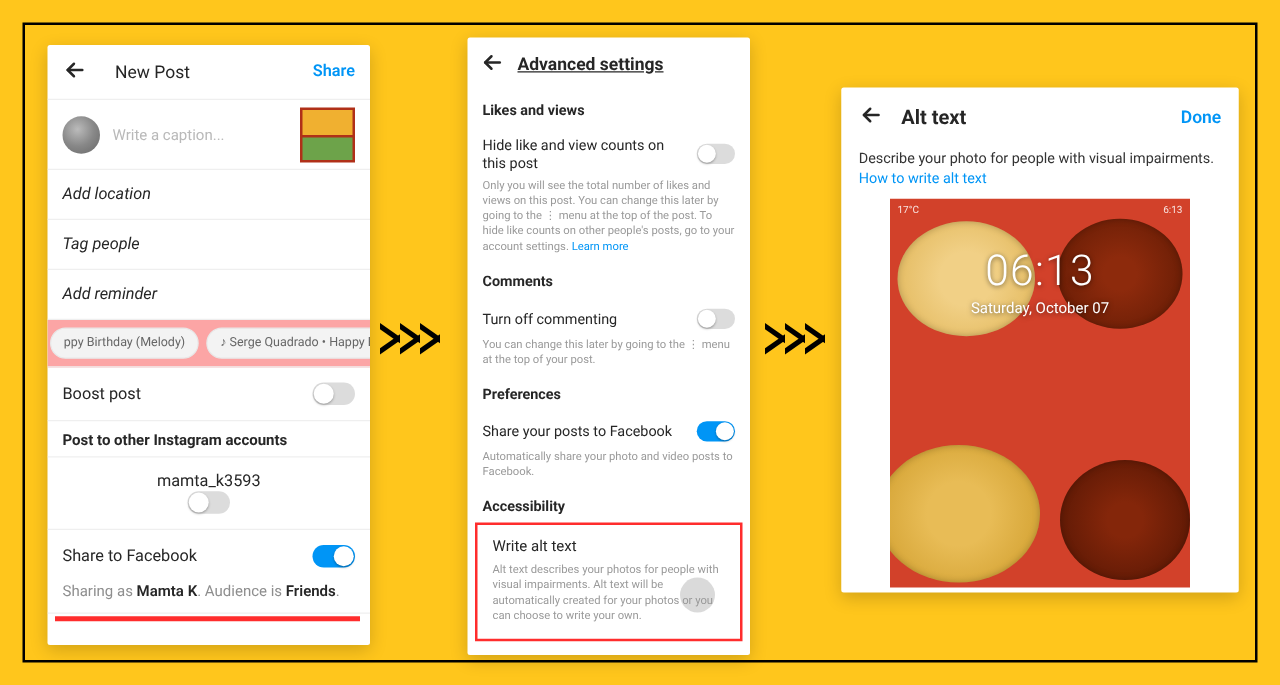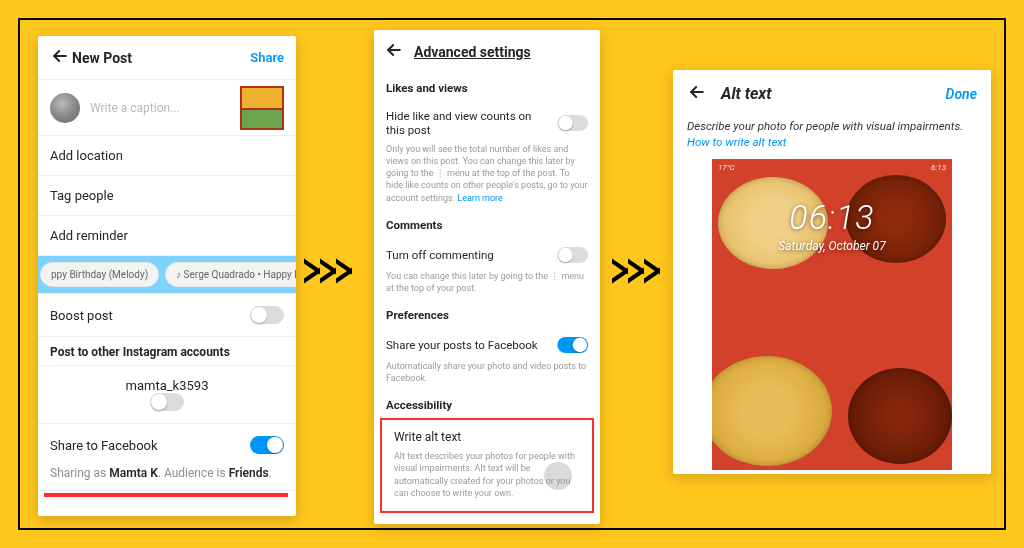--- a/index.html
+++ b/index.html
@@ -22,30 +22,30 @@
     background: #fff;
     box-shadow: 0 4px 14px rgba(0,0,0,0.18);
     border-radius: 2px;
     overflow: hidden;
     font-size: 12px;
     color: #262626;
   }
   
   .p1 { top: 36px; left: 38px; width: 258px; height: 480px; }
   .p1-header { display:flex; align-items:center; padding:10px 12px; border-bottom:1px solid #efefef; }
-  .p1-header .title { font-weight:700; font-size:14px; margin-left:2px; flex:1; }
+  .p1-header .title { font-weight:400; font-size:14px; margin-left:22px; flex:1; }
   .p1-header .share { color:#0095f6; font-weight:600; font-size:13px; }
   .caption-row { display:flex; align-items:center; padding:10px 12px; height:56px; border-bottom:1px solid #efefef;}
   .avatar { width:30px;height:30px;border-radius:50%;background:radial-gradient(circle at 40% 35%, #bbb 0%, #888 50%, #666 100%); }
   .caption-ph { flex:1; margin-left:10px; color:#b9b9b9; font-size:12px;}
   .thumb { width:44px; height:44px; background:#b03018; position:relative; overflow:hidden;}
   .thumb::before{content:"";position:absolute;top:2px;left:2px;right:2px;bottom:22px;background:#f0b030;}
   .thumb::after{content:"";position:absolute;top:24px;left:2px;right:2px;bottom:2px;background:#6da34a;}
-  .row { padding:12px 12px; border-bottom:1px solid #efefef; font-size:13px;}
-  .music-pills { display:flex; gap:6px; padding:6px 0 6px 2px; overflow:hidden; background:#7dd3fc; border-bottom:1px solid #efefef;}
+  .row { padding:12px 12px; border-bottom:1px solid #efefef; font-size:13px;font-style:italic;}
+  .music-pills { display:flex; gap:6px; padding:6px 0 6px 2px; overflow:hidden; background:#fca5a5; border-bottom:1px solid #efefef;}
   .pill { background:#f3f3f3; border-radius:14px; padding:6px 10px; font-size:10px; white-space:nowrap; color:#666; border:1px solid #e8e8e8;}
   .row-flex { display:flex; align-items:center; justify-content:space-between; padding:12px 12px; border-bottom:1px solid #efefef; font-size:13px;}
   .toggle { width:34px;height:18px;border-radius:10px;background:#dcdcdc;position:relative;}
   .toggle .knob{position:absolute;top:1px;left:1px;width:16px;height:16px;border-radius:50%;background:#fff;box-shadow:0 1px 2px rgba(0,0,0,0.3);}
   .toggle.on{background:#0095f6;}
   .toggle.on .knob{left:17px;}
   .sub { padding:0 12px 10px 12px; font-size:12px; color:#8e8e8e; border-bottom:1px solid #efefef;}
   .sub b { color:#262626; font-weight:600;}
   .highlight-red { border:2px solid #ff2d2d; margin:2px 8px 6px 6px;}
   .sect-title{ padding:8px 12px 6px; font-size:12px; font-weight:700;}
@@ -57,21 +57,21 @@
   .p2 .sh { font-weight:700; font-size:11.5px; padding:4px 12px 6px;}
   .p2 .opt { display:flex; align-items:center; justify-content:space-between; padding:8px 12px 4px; font-size:11.5px;}
   .p2 .hint { padding:2px 12px 10px; font-size:9px; line-height:1.35; color:#9a9a9a;}
   .p2 .link { color:#0095f6;}
   .p2 .highlight-red{ margin:0 6px 8px 6px; border:2px solid #ff2d2d; padding-bottom:8px;}
   .p2 .alt-title{ padding:10px 12px 4px; font-size:12px;}
   .p2 .toggle{ transform:scale(0.9); transform-origin:right center;}
   .touch-dot{ position:absolute; right:28px; bottom:34px; width:28px;height:28px;border-radius:50%;background:rgba(150,150,150,0.35);}
 
   
-  .p3 { top: 70px; left: 673px; width: 318px; height: 404px; font-style: italic; }
+  .p3 { top: 70px; left: 673px; width: 318px; height: 404px; }
   .p3-header { display:flex; align-items:center; padding:12px 14px;}
   .p3-header .title{ font-weight:700; font-size:16px; margin-left:14px; flex:1;}
   .p3-header .done{ color:#0095f6; font-weight:600; font-size:14px;}
   .p3 .desc{ padding:2px 14px 2px; font-size:11.5px; color:#333;}
   .p3 .howto{ padding:0 14px 10px; font-size:11.5px; color:#0095f6;}
   .p3 .photo-wrap{ display:flex; justify-content:center; padding:0 14px;}
   .p3 .photo{
     width:240px; height:311px; position:relative; overflow:hidden;
     background: linear-gradient(#d2412a 0%, #d2412a 100%);
   }

